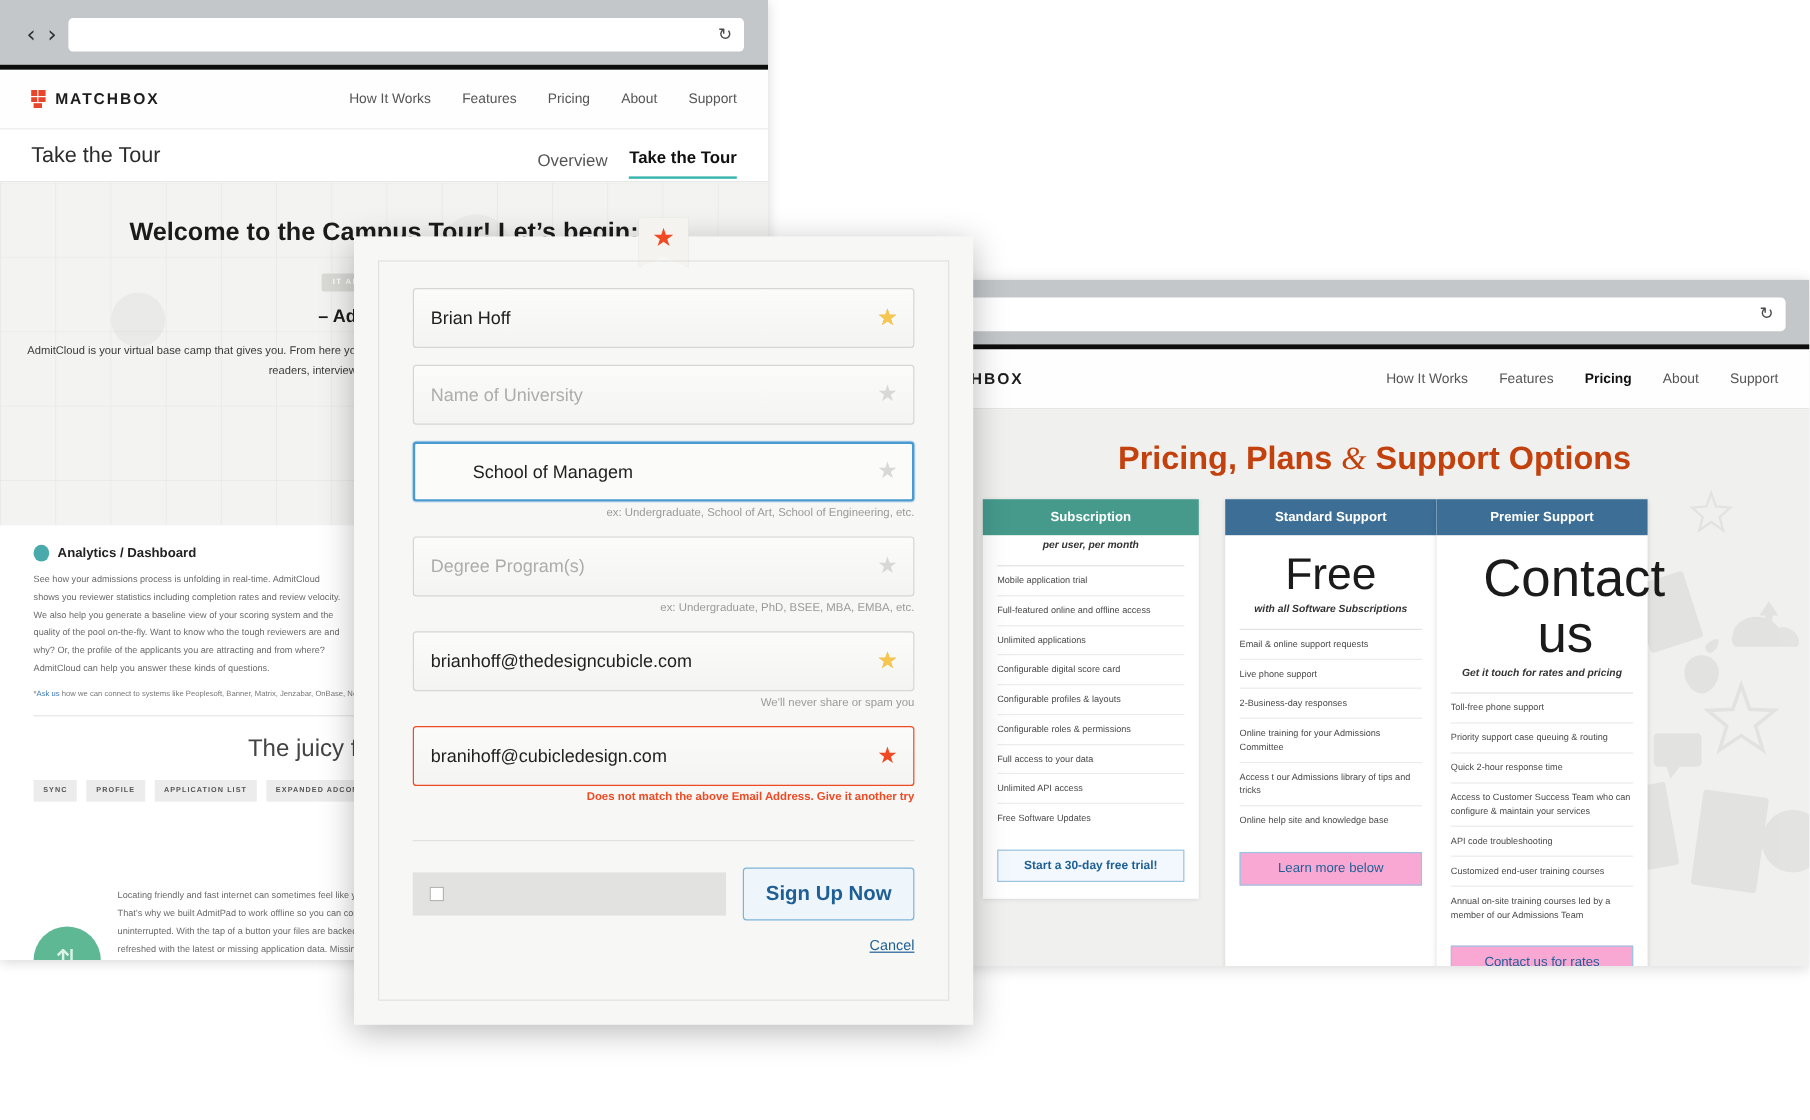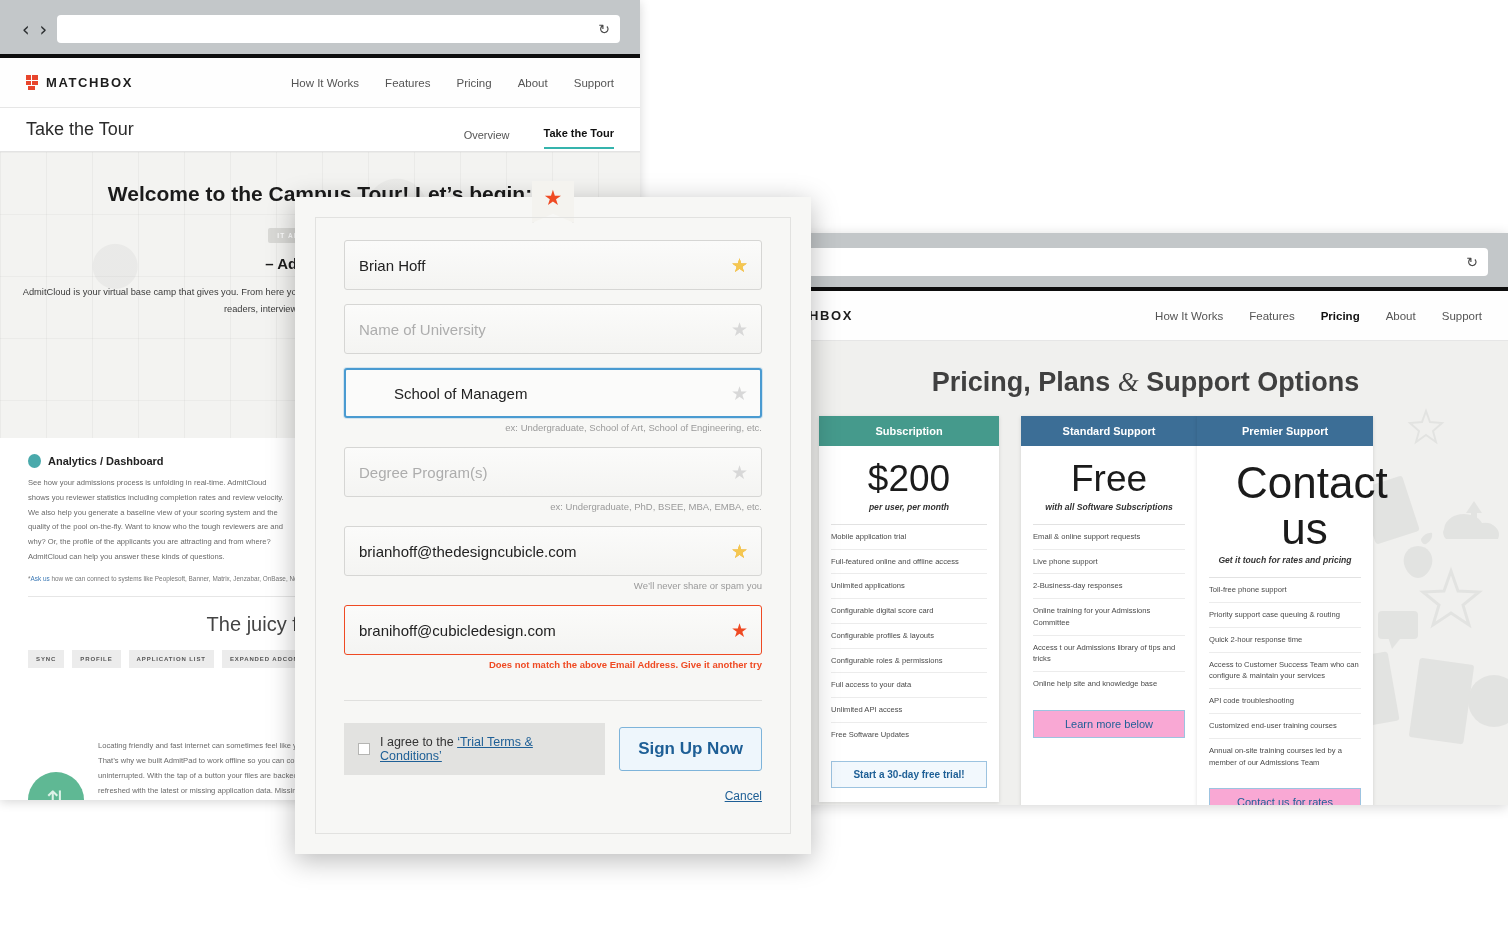--- a/index.html
+++ b/index.html
@@ -48,21 +48,21 @@
   .main-nav a.active { color:#111; font-weight:bold; }
 
   
   #winLeft { left:0; top:0; width:640px; height:800px; box-shadow:0 2px 10px rgba(0,0,0,.16); }
   .page-sub {
     height:44px; display:flex; align-items:center; padding:0 26px;
     background:#fff; border-bottom:1px solid #e3e3e3;
   }
   .page-sub h1 { font-size:18px; font-weight:400; color:#2b2b2b; font-family:"Liberation Sans", sans-serif;}
   .subtabs { margin-left:auto; display:flex; gap:18px; align-items:flex-end; height:100%; padding-bottom:2px; }
-  .subtabs a { font-size:11px; color:#555; text-decoration:none; padding-bottom:8px; white-space:nowrap;margin-left:16px;}
+  .subtabs a { font-size:14px; color:#555; text-decoration:none; padding-bottom:8px; white-space:nowrap;}
   .subtabs a.active { color:#111; font-weight:bold; border-bottom:2px solid #35b4ad; }
 
   .tour-hero {
     position:relative; background:#f3f3f1; padding:30px 0 0 0; height:286px; overflow:hidden;
   }
   .tour-hero::before{
     content:""; position:absolute; inset:0;
     background-image:
       linear-gradient(to right, rgba(0,0,0,.035) 1px, transparent 1px),
       linear-gradient(to bottom, rgba(0,0,0,.03) 1px, transparent 1px),
@@ -109,21 +109,21 @@
     display:flex; align-items:center; justify-content:center; color:#ddf2e8; font-size:24px;
     font-family:"DejaVu Sans", sans-serif;
   }
   .bottom-text { font-size:7.6px; line-height:2.0; color:#6a6a6a; width:300px; padding-top:36px;}
   .device-black { position:absolute; right:20px; top:60px; width:64px; height:150px; background:#131313; border-radius:9px;}
 
   
   #winRight { left:783px; top:233px; width:725px; height:572px; box-shadow:0 2px 12px rgba(0,0,0,.16); }
   .pricing-body { background:#f0f0ee; height:100%; position:relative; overflow:hidden; padding-top:14px;}
   .doodles { position:absolute; right:-8px; top:30px; width:190px; height:400px; opacity:.45; }
-  .pricing-title { text-align:center; font-size:27px; font-weight:bold; color:#404040; margin:12px 0 18px 0; position:relative;}
+  .pricing-title { text-align:center; font-size:27px; font-weight:bold; color:#c2410c; margin:12px 0 18px 0; position:relative;}
   .pricing-title em { font-style:italic; font-weight:normal; font-family:"Liberation Serif", serif; }
   .cards { display:flex; gap:22px; padding:0 36px; position:relative; align-items:flex-start;}
   .card { background:#fff; box-shadow:0 1px 4px rgba(0,0,0,.13); }
   .card.sub { width:180px; }
   .card.group { width:352px; display:flex; background:transparent; box-shadow:none; gap:0;}
   .subcard { background:#fff; width:176px; box-shadow:0 1px 4px rgba(0,0,0,.13); }
   .card-head { color:#fff; font-size:11px; font-weight:bold; text-align:center; padding:9px 0; }
   .head-green { background:#459a8c; }
   .head-blue { background:#3c6e96; }
   .price { text-align:center; font-size:37px; font-weight:300; color:#1b1b1b; padding:14px 0 0 0; line-height:1.05;}
@@ -324,21 +324,20 @@
           <rect x="88" y="290" width="55" height="80" rx="3" transform="rotate(8 115 330)"></rect>
           <circle cx="168" cy="330" r="26"></circle>
         </g>
       </svg>
 
       <div class="pricing-title"><span>Pricing, Plans </span><em>&amp;</em><span> Support Options</span></div>
 
       <div class="cards">
         <div class="card sub">
           <div class="card-head head-green">Subscription</div>
-          <div class="price">$200</div>
           <div class="price-sub">per user, per month</div>
           <ul class="flist">
             <li>Mobile application trial</li>
             <li>Full-featured online and offline access</li>
             <li>Unlimited applications</li>
             <li>Configurable digital score card</li>
             <li>Configurable profiles &amp; layouts</li>
             <li>Configurable roles &amp; permissions</li>
             <li>Full access to your data</li>
             <li>Unlimited API access</li>
@@ -422,21 +421,20 @@
         <input value="branihoff@cubicledesign.com" style="">
         <span class="star red">★</span>
       </div>
       <div class="hint err">Does not match the above Email Address. Give it another try</div>
 
       <div class="hr"></div>
 
       <div class="actions">
         <label class="agree">
           <span class="box"></span>
-          <span class="lbl"><span>I agree to the </span><a>‘Trial Terms &amp; Conditions’</a></span>
         </label>
         <button class="signup">Sign Up Now</button>
       </div>
 
       <a class="cancel">Cancel</a>
     </div>
   </div>
 
 </div>
 

